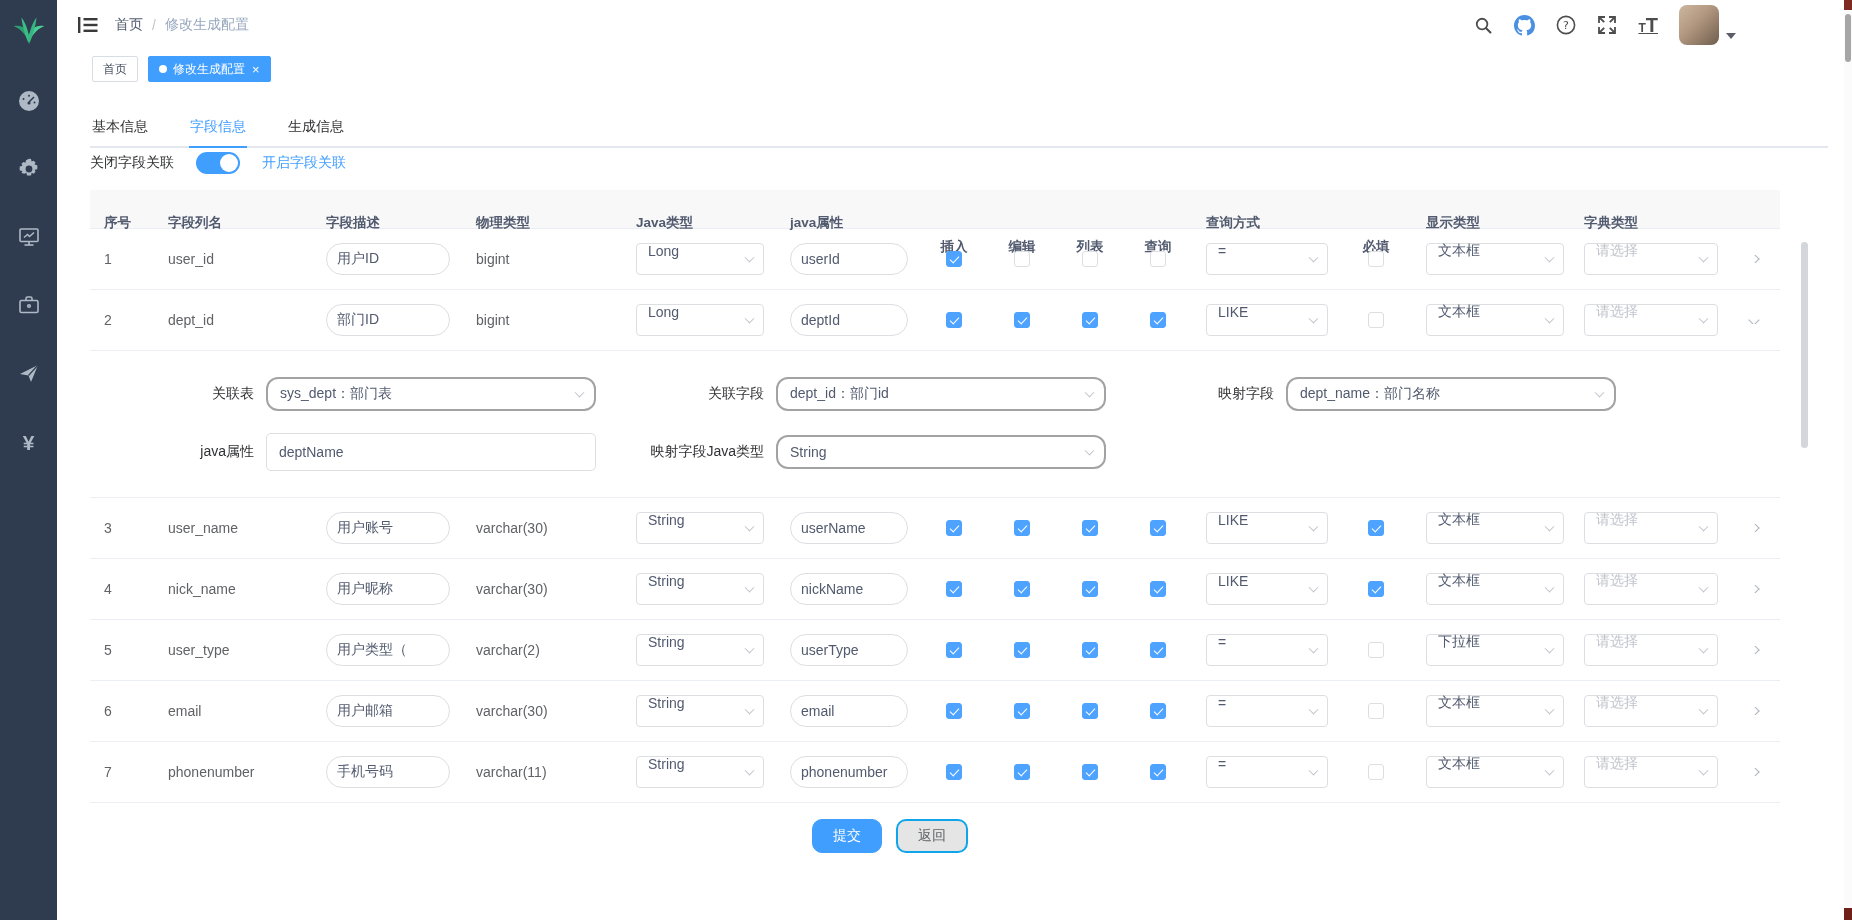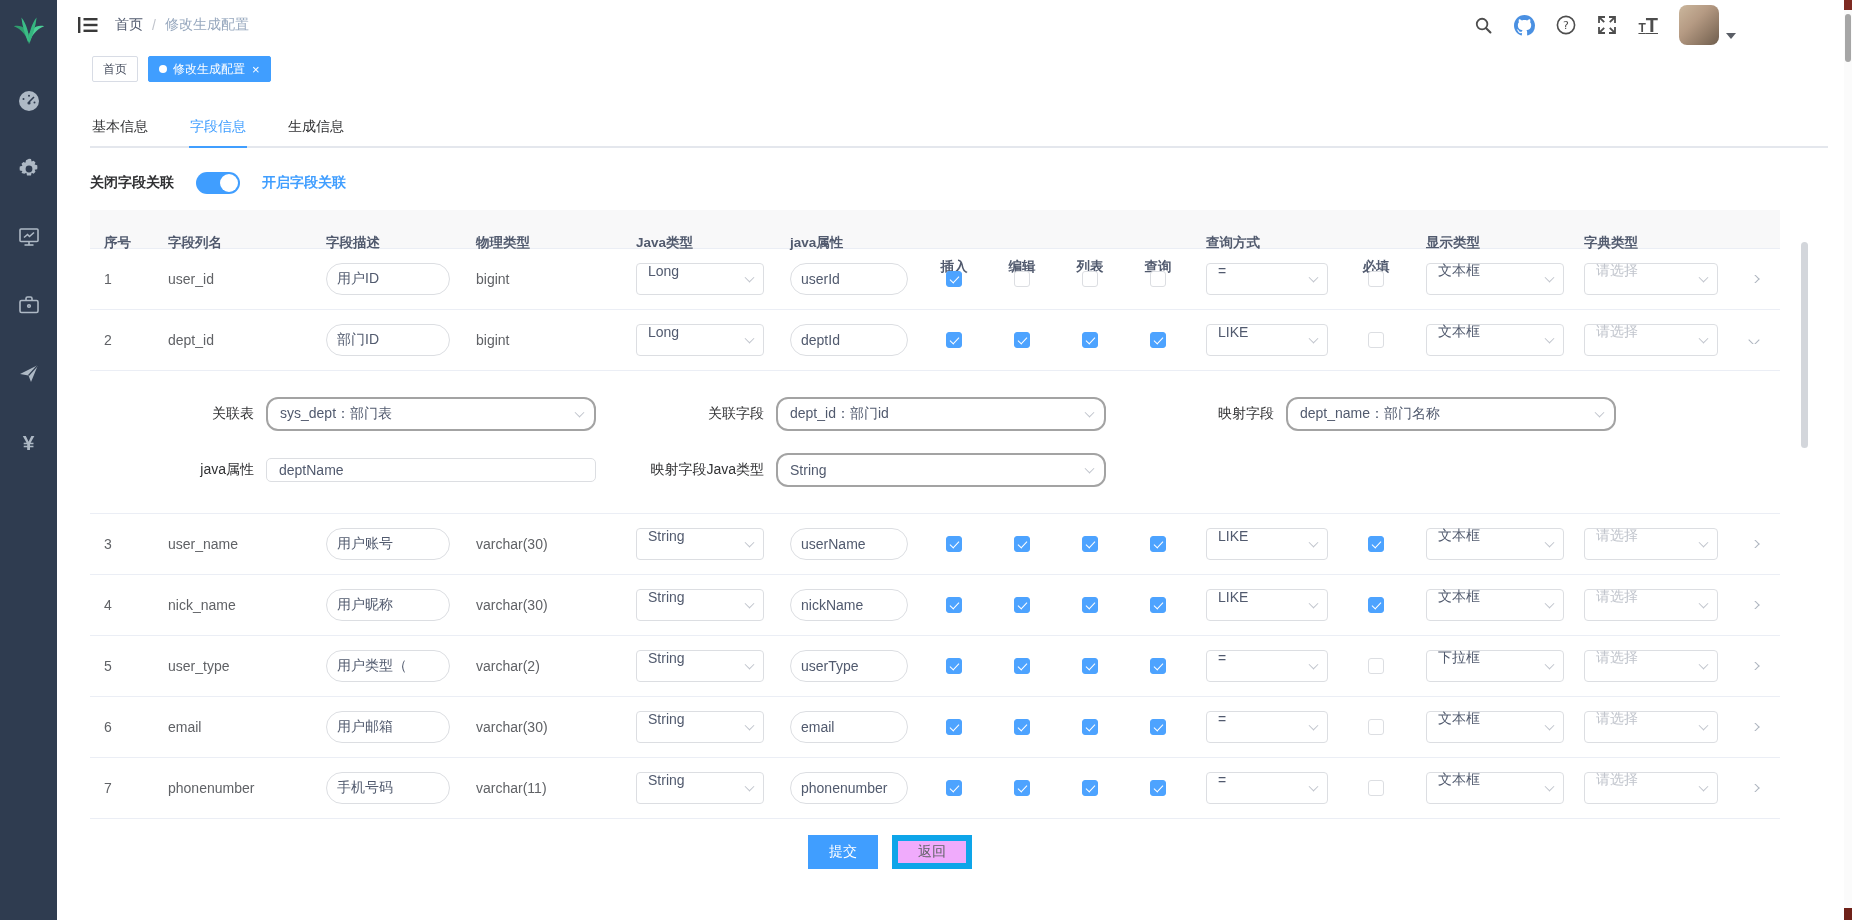--- a/index.html
+++ b/index.html
@@ -52,21 +52,21 @@
   .el-tabs::after { content:""; position:absolute; left:0; right:0; bottom:0; height:2px; background:#e4e7ed; }
   .el-tab { font-size:14px; color:#303133; padding:0 21px; cursor:pointer; position:relative; height:42px;
     display:flex; align-items:center; }
   .el-tab:first-child { padding-left:2px; }
   .el-tab.active { color:#409eff; }
   .el-tab.active::after { content:""; position:absolute; left:50%; transform:translateX(-50%); bottom:0;
     width:58px; height:2px; background:#409eff; z-index:2; }
   .el-tab:first-child.active::after { left:calc(50% - 9px); }
 
   
-  .switch-row { display:flex; align-items:center; margin:24px 0 16px 0; gap:22px;font-weight:bold; }
+  .switch-row { display:flex; align-items:center; margin:4px 0 16px 0; gap:22px; }
   .switch-left { font-size:14px; color:#303133; }
   .el-switch { width:44px; height:22px; border-radius:11px; background:#409eff; position:relative; cursor:pointer; }
   .el-switch .knob { position:absolute; right:2px; top:2px; width:18px; height:18px; border-radius:50%; background:#fff; }
   .switch-right { font-size:14px; color:#409eff; }
 
   
   .gen-table { width:1690px; font-size:14px; color:#606266; }
   .tgrid { display:grid;
     grid-template-columns:64px 158px 150px 160px 154px 144px 68px 68px 68px 68px 148px 72px 158px 158px 52px;
     align-items:center; }
@@ -97,29 +97,29 @@
 
   
   .expand-panel { border-top:1px solid #ebeef5; padding:26px 0 26px 16px; display:flex; flex-direction:column; gap:22px; background:#fff; }
   .panel-line { display:flex; gap:20px; }
   .panel-group { display:flex; align-items:center; }
   .panel-label { width:160px; text-align:right; font-weight:normal; font-size:14px; color:#303133; padding-right:12px; }
   .panel-sel { width:330px; height:34px; border:2px solid #a3a3a3; border-radius:12px; display:flex; align-items:center;
     padding:0 28px 0 12px; position:relative; font-size:14px; color:#515a6e; cursor:pointer; background:#fff; }
   .panel-sel .ar { position:absolute; right:11px; top:50%; width:7px; height:7px; border:solid #c0c4cc;
     border-width:0 1.4px 1.4px 0; transform:translateY(-70%) rotate(45deg); }
-  .panel-input { width:330px; height:24px; border:1px solid #dcdee2; border-radius:5px; padding:0 12px;
+  .panel-input { width:330px; height:38px; border:1px solid #dcdee2; border-radius:5px; padding:0 12px;
     font-size:14px; color:#515a6e; outline:none; font-family:inherit; }
 
   
   .form-footer { width:1690px; display:flex; justify-content:center; gap:14px; margin-top:16px; padding-right:90px; }
-  .btn { height:34px; border-radius:0; font-size:14px; padding:0 20px; cursor:pointer;
+  .btn { height:34px; border-radius:10px; font-size:14px; padding:0 20px; cursor:pointer;
     font-family:Liberation Sans, sans-serif; display:flex; align-items:center; }
   .btn-primary { background:#409eff; border:1px solid #409eff; color:#fff; }
-  .btn-plain { background:#f0abfc; border:6px solid #0ea5e9; color:#606266; }
+  .btn-plain { background:#e5e5e5; border:2px solid #0ea5e9; color:#606266; }
 
   
   .inner-thumb { position:fixed; left:1801px; top:242px; width:7px; height:206px; background:#d3d6db; border-radius:4px; }
   .browser-scrollbar { position:fixed; right:0; top:0; width:8px; height:920px; background:#fbfbfb; z-index:9; }
   .bs-arrow-top { position:absolute; top:0; left:0; width:8px; height:10px; background:#7e2a22; }
   .bs-thumb { position:absolute; top:14px; left:1px; width:6px; height:48px; background:#a6a6a6; border-radius:3px; }
   .bs-arrow-bottom { position:absolute; bottom:0; left:0; width:8px; height:12px; background:#6f2119; }
 </style>
 </head>
 <body>

